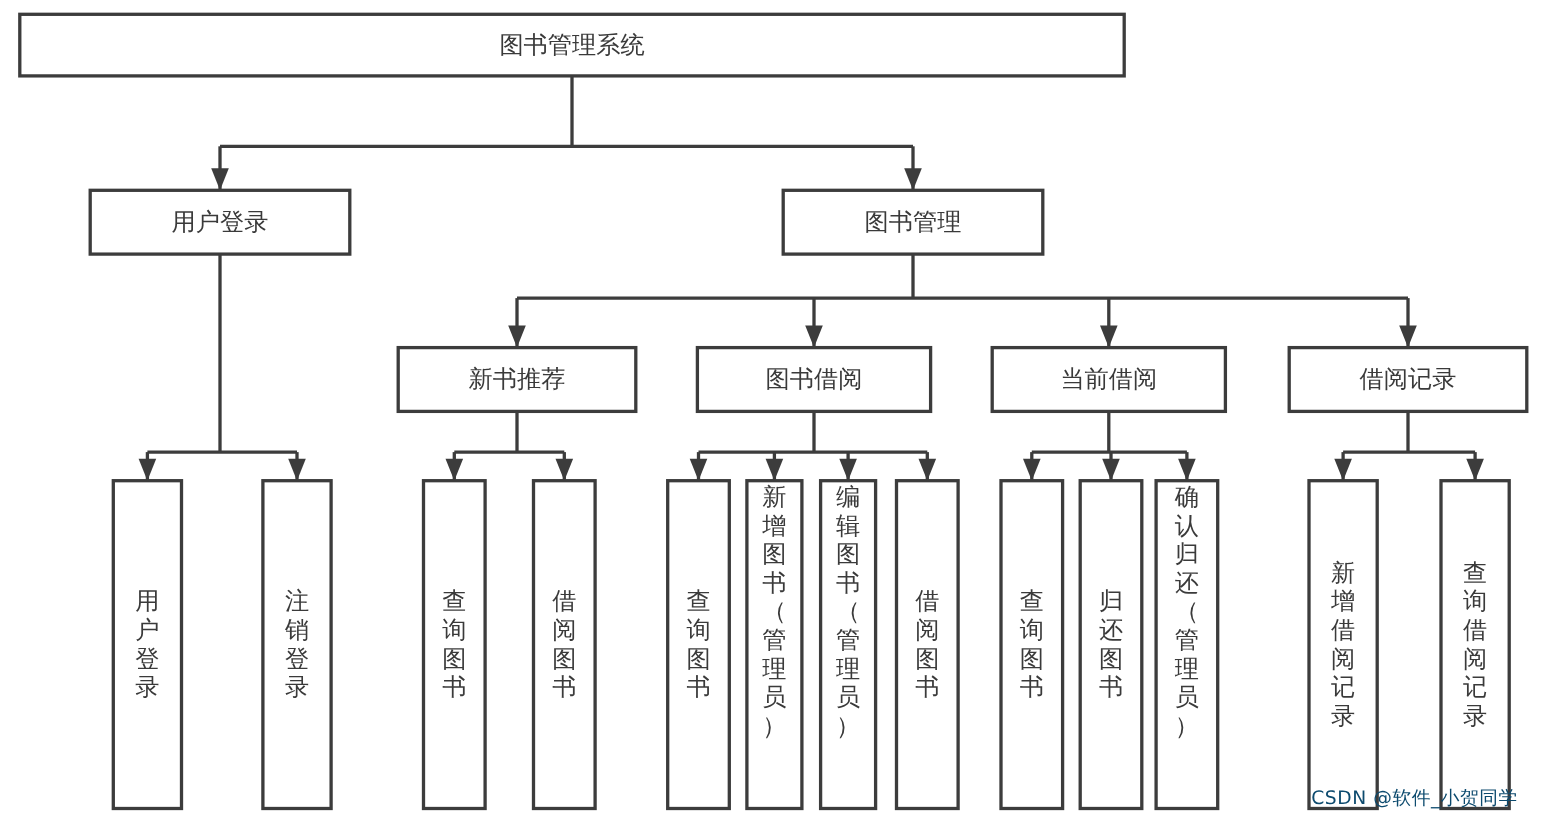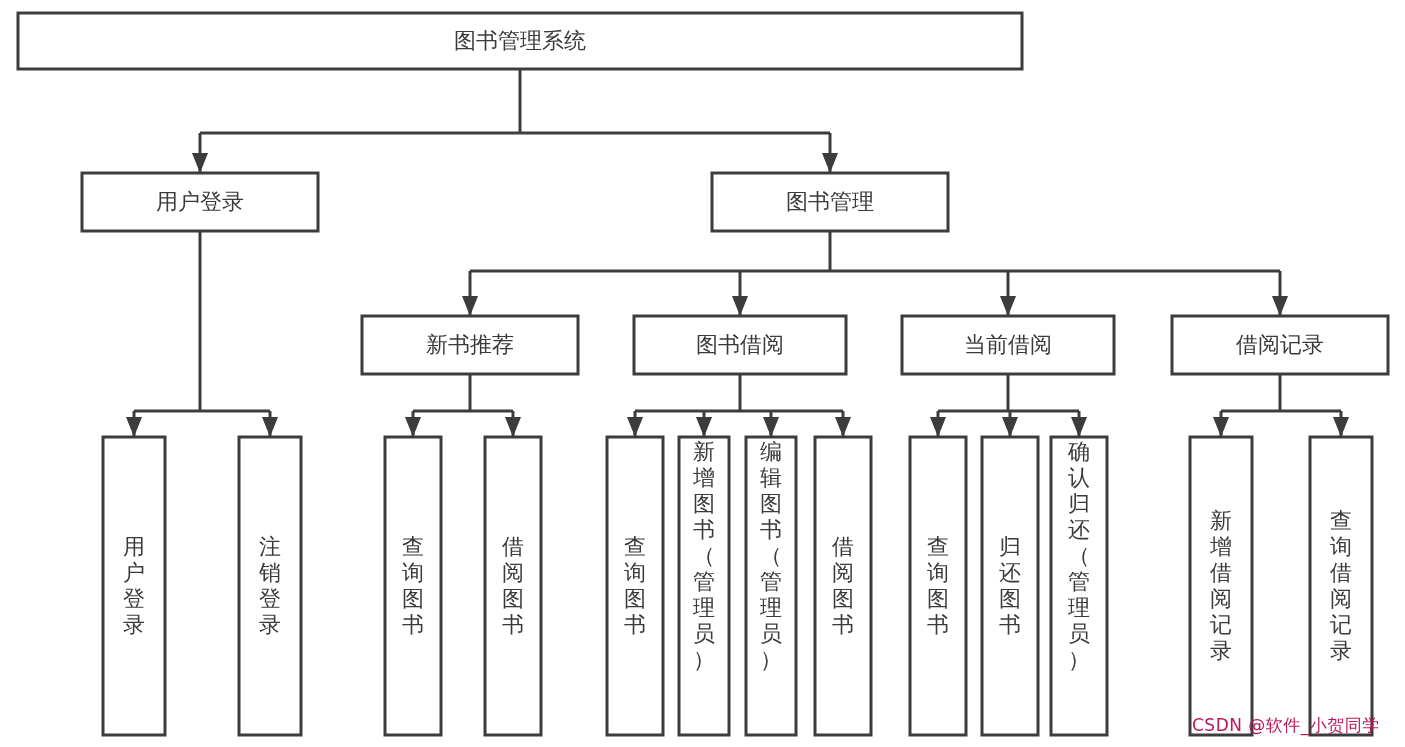--- a/index.html
+++ b/index.html
@@ -23,21 +23,21 @@
     font-size:22px;
     text-anchor:middle;
   }
   .conn{stroke:#3c3c3c;stroke-width:3;fill:none;}
   .arrow-head{fill:#3c3c3c;stroke:none;}
   .watermark{
     position:absolute;
     left:1192px;top:714px;
     font-family:"DejaVu Sans","Liberation Sans",sans-serif;
     font-size:17px;
-    color:#be185d;
+    color:#0c4a6e;
     white-space:nowrap;
     letter-spacing:0.5px;
     user-select:none;
   }
 </style>
 </head>
 <body>
 
 <svg id="diagram" viewBox="0 0 1405 747" xmlns="http://www.w3.org/2000/svg">
   <g id="connectors">

